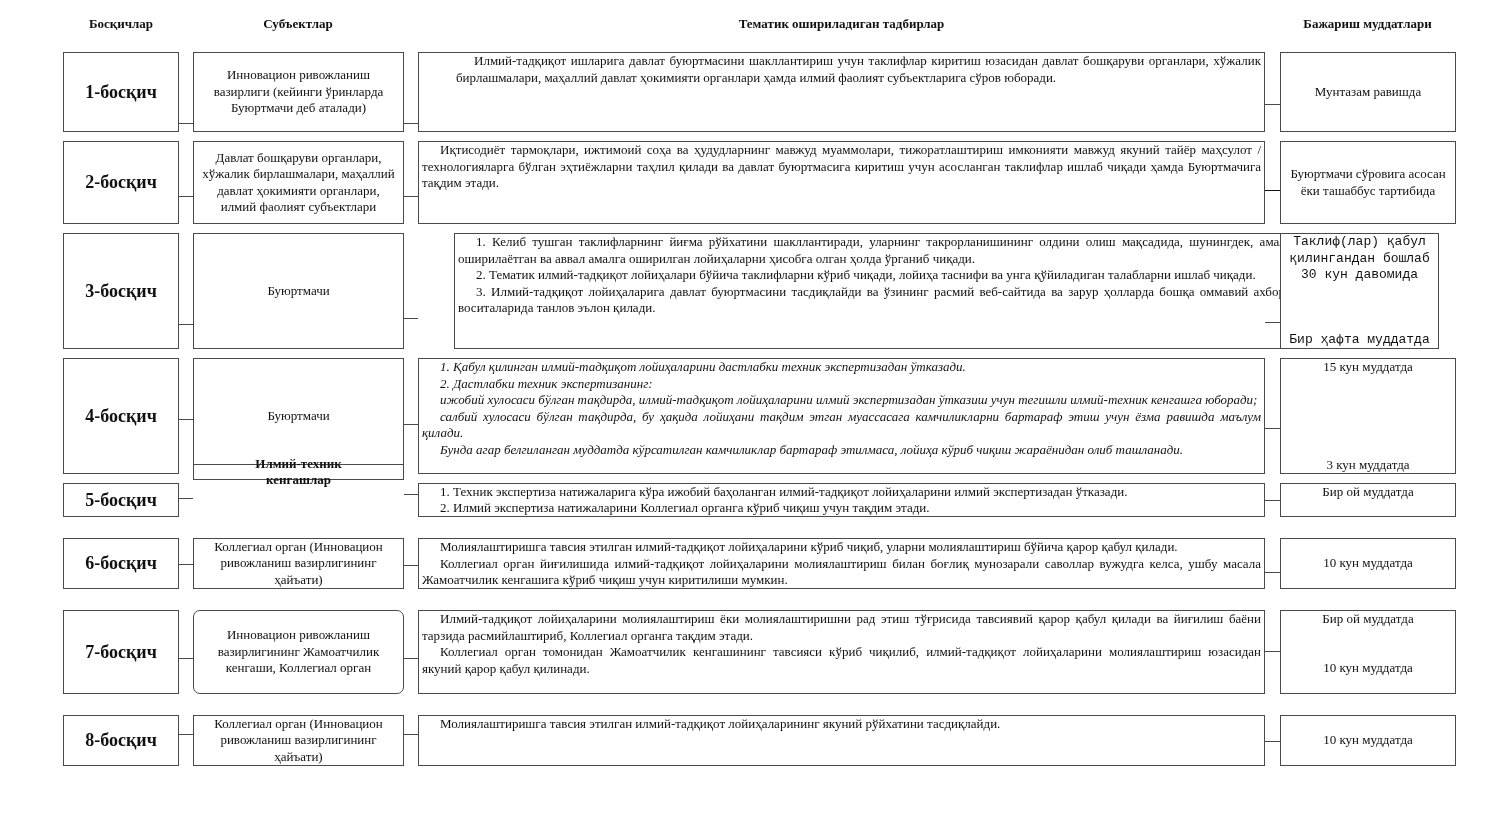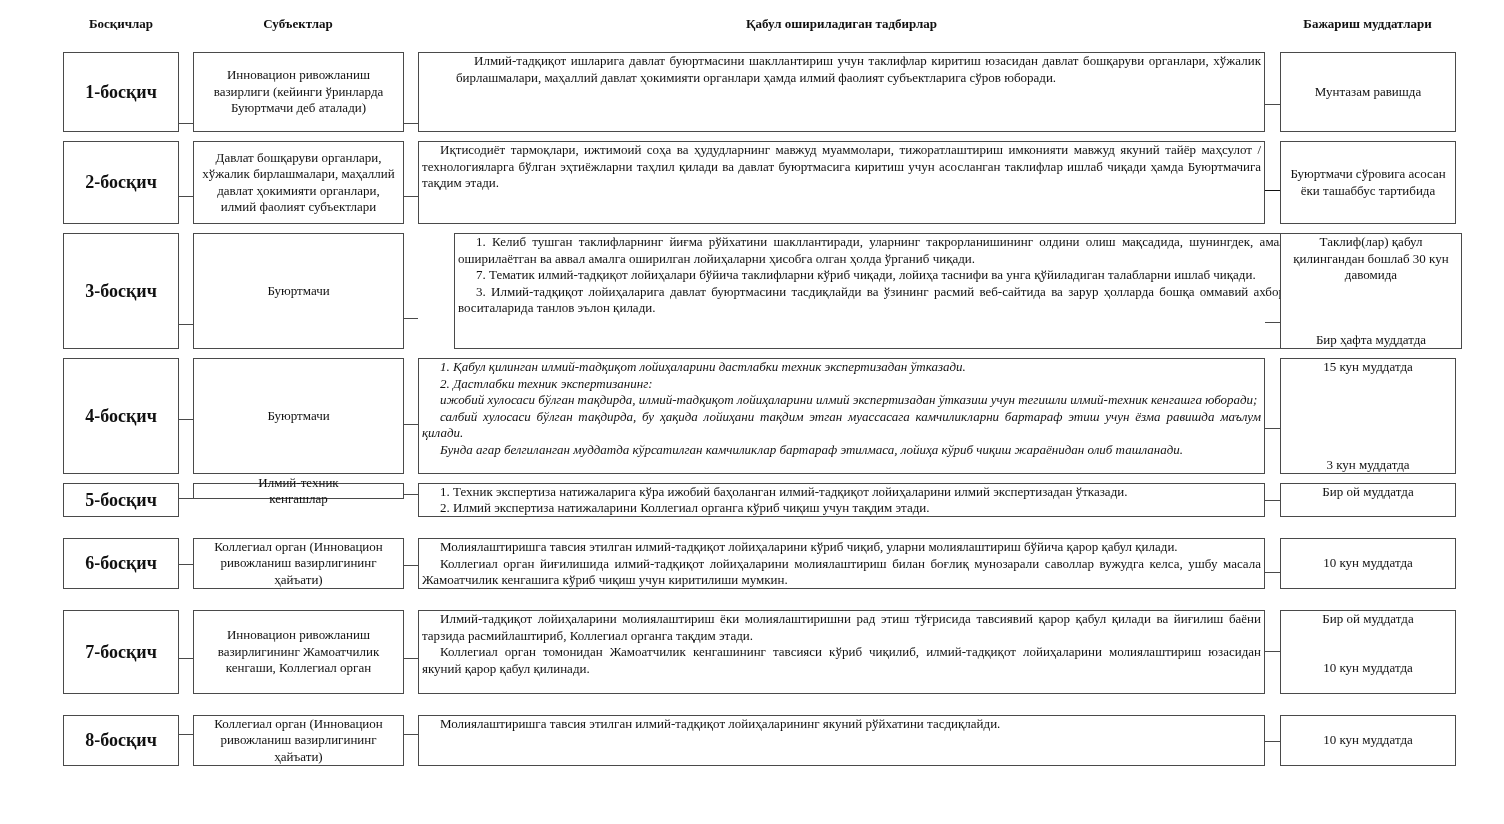--- a/index.html
+++ b/index.html
@@ -16,21 +16,21 @@
   .deadline .top { position: absolute; top: 0; left: 0; right: 0; text-align: center; }
   .deadline .bottom { position: absolute; bottom: 0; left: 0; right: 0; text-align: center; }
   .deadline .mid { position: absolute; left: 0; right: 0; text-align: center; }
   .conn { position: absolute; height: 0; border-top: 1.5px solid #4a4a4a; }
 </style>
 </head>
 <body>
 
 <div class="hdr" style="left:63px;width:116px;">Босқичлар</div>
 <div class="hdr" style="left:193px;width:210px;">Субъектлар</div>
-<div class="hdr" style="left:418px;width:847px;">Қабул ошириладиган тадбирлар</div>
+<div class="hdr" style="left:418px;width:847px;">Тематик ошириладиган тадбирлар</div>
 <div class="hdr" style="left:1280px;width:175px;">Бажариш муддатлари</div>
 
 <div>
   <div class="box stage" style="left:63px;top:52px;width:116px;height:80px;">1-босқич</div>
   <div class="conn" style="left:179px;top:123px;width:14px;"></div>
   <div class="box subj" style="left:193px;top:52px;width:211px;height:80px;">Инновацион ривожланиш вазирлиги (кейинги ўринларда Буюртмачи деб аталади)</div>
   <div class="conn" style="left:404px;top:123px;width:14px;"></div>
   <div class="box act" style="left:418px;top:52px;width:847px;height:80px;padding-left:37px;">
     <p>Илмий-тадқиқот ишларига давлат буюртмасини шакллантириш учун таклифлар киритиш юзасидан давлат бошқаруви органлари, хўжалик бирлашмалари, маҳаллий давлат ҳокимияти органлари ҳамда илмий фаолият субъектларига сўров юборади.</p>
   </div>
@@ -54,25 +54,25 @@
   </div>
 </div>
 
 <div>
   <div class="box stage" style="left:63px;top:233px;width:116px;height:116px;">3-босқич</div>
   <div class="conn" style="left:179px;top:324px;width:14px;"></div>
   <div class="box subj" style="left:193px;top:233px;width:211px;height:116px;">Буюртмачи</div>
   <div class="conn" style="left:404px;top:318px;width:14px;"></div>
   <div class="box act" style="left:418px;top:233px;width:847px;height:116px;margin-left:36px;">
     <p>1. Келиб тушган таклифларнинг йиғма рўйхатини шакллантиради, уларнинг такрорланишининг олдини олиш мақсадида, шунингдек, амалга оширилаётган ва аввал амалга оширилган лойиҳаларни ҳисобга олган ҳолда ўрганиб чиқади.</p>
-    <p>7. Тематик илмий-тадқиқот лойиҳалари бўйича таклифларни кўриб чиқади, лойиҳа таснифи ва унга қўйиладиган талабларни ишлаб чиқади.</p>
+    <p>2. Тематик илмий-тадқиқот лойиҳалари бўйича таклифларни кўриб чиқади, лойиҳа таснифи ва унга қўйиладиган талабларни ишлаб чиқади.</p>
     <p>3. Илмий-тадқиқот лойиҳаларига давлат буюртмасини тасдиқлайди ва ўзининг расмий веб-сайтида ва зарур ҳолларда бошқа оммавий ахборот воситаларида танлов эълон қилади.</p>
   </div>
   <div class="conn" style="left:1265px;top:322px;width:15px;"></div>
-  <div class="box deadline" style="left:1280px;top:233px;width:182px;height:116px;">
+  <div class="box deadline" style="left:1280px;top:233px;width:159px;height:116px;font-family:Liberation Mono, monospace;">
     <div class="top" style="padding:0 6px;">Таклиф(лар) қабул қилингандан бошлаб 30 кун давомида</div>
     <div class="bottom">Бир ҳафта муддатда</div>
   </div>
 </div>
 
 <div>
   <div class="box stage" style="left:63px;top:358px;width:116px;height:116px;">4-босқич</div>
   <div class="conn" style="left:179px;top:419px;width:14px;"></div>
   <div class="box subj" style="left:193px;top:358px;width:211px;height:116px;">Буюртмачи</div>
   <div class="conn" style="left:404px;top:424px;width:14px;"></div>
@@ -86,21 +86,21 @@
   <div class="conn" style="left:1265px;top:428px;width:15px;"></div>
   <div class="box deadline" style="left:1280px;top:358px;width:176px;height:116px;">
     <div class="top">15 кун муддатда</div>
     <div class="bottom">3 кун муддатда</div>
   </div>
 </div>
 
 <div>
   <div class="box stage" style="left:63px;top:483px;width:116px;height:34px;">5-босқич</div>
   <div class="conn" style="left:179px;top:498px;width:14px;"></div>
-  <div class="box subj" style="left:193px;top:483px;width:211px;height:16px;line-height:16px;">
+  <div class="box subj" style="left:193px;top:464px;width:211px;height:16px;line-height:16px;font-weight:bold;">
     <span style="display:block;width:110px;">Илмий-техник кенгашлар</span>
   </div>
   <div class="conn" style="left:404px;top:494px;width:14px;"></div>
   <div class="box act" style="left:418px;top:483px;width:847px;height:34px;line-height:16px;">
     <p>1. Техник экспертиза натижаларига кўра ижобий баҳоланган илмий-тадқиқот лойиҳаларини илмий экспертизадан ўтказади.</p>
     <p>2. Илмий экспертиза натижаларини Коллегиал органга кўриб чиқиш учун тақдим этади.</p>
   </div>
   <div class="conn" style="left:1265px;top:500px;width:15px;"></div>
   <div class="box deadline" style="left:1280px;top:483px;width:176px;height:34px;">
     <div class="top">Бир ой муддатда</div>
@@ -118,21 +118,21 @@
   </div>
   <div class="conn" style="left:1265px;top:572px;width:15px;"></div>
   <div class="box deadline center" style="left:1280px;top:538px;width:176px;height:51px;">
     <span>10 кун муддатда</span>
   </div>
 </div>
 
 <div>
   <div class="box stage" style="left:63px;top:610px;width:116px;height:84px;">7-босқич</div>
   <div class="conn" style="left:179px;top:658px;width:14px;"></div>
-  <div class="box subj" style="left:193px;top:610px;width:211px;height:84px;">Инновацион ривожланиш вазирлигининг Жамоатчилик кенгаши, Коллегиал орган</div>
+  <div class="box subj" style="left:193px;top:610px;width:211px;height:84px;border-radius:7px;">Инновацион ривожланиш вазирлигининг Жамоатчилик кенгаши, Коллегиал орган</div>
   <div class="conn" style="left:404px;top:658px;width:14px;"></div>
   <div class="box act" style="left:418px;top:610px;width:847px;height:84px;">
     <p>Илмий-тадқиқот лойиҳаларини молиялаштириш ёки молиялаштиришни рад этиш тўғрисида тавсиявий қарор қабул қилади ва йиғилиш баёни тарзида расмийлаштириб, Коллегиал органга тақдим этади.</p>
     <p>Коллегиал орган томонидан Жамоатчилик кенгашининг тавсияси кўриб чиқилиб, илмий-тадқиқот лойиҳаларини молиялаштириш юзасидан якуний қарор қабул қилинади.</p>
   </div>
   <div class="conn" style="left:1265px;top:651px;width:15px;"></div>
   <div class="box deadline" style="left:1280px;top:610px;width:176px;height:84px;">
     <div class="top">Бир ой муддатда</div>
     <div class="mid" style="top:49px;">10 кун муддатда</div>
   </div>

